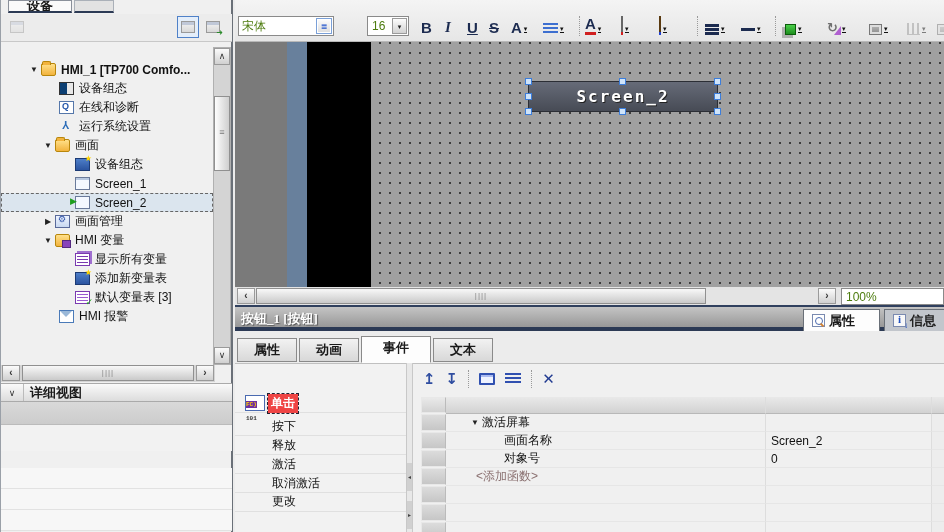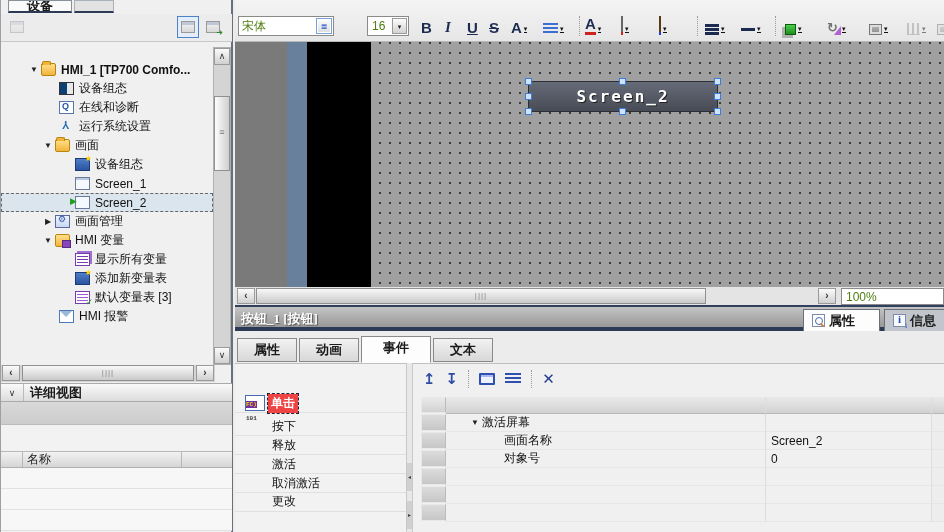--- a/index.html
+++ b/index.html
@@ -245,25 +245,20 @@
       <div class="hthumb" style="left:21px; width:172px;">||||</div>
       <div class="hbtn" style="left:195px;">›</div>
     </div>
 
     <div id="details-header" class="abs">
       <span class="chev">∨</span>
       <span class="dtitle">详细视图</span>
     </div>
     <div id="details-band1" class="abs"></div>
     <div id="details-band2" class="abs"></div>
-    <div id="details-colhdr" class="abs">
-      <div class="c0"></div>
-      <div class="c1">名称</div>
-      <div class="c2"></div>
-    </div>
     <div class="drow abs" style="top:468px;"></div>
     <div class="drow abs" style="top:489px;"></div>
     <div class="drow abs" style="top:510px;"></div>
   </div>
 
   <div id="rtoolbar" class="abs">
     <div id="font-combo">
       <input value="宋体" style="">
       <span class="listbtn">≣</span>
     </div>
@@ -449,20 +444,28 @@
       <div class="frow">
         <div class="gut"></div>
         <div class="fname ind2">
             <span>对象号</span>
           </div>
         <div class="fval">0</div>
         <div class="ftail"></div>
       </div>
       <div class="frow">
         <div class="gut"></div>
+        <div class="fname ind0">
+            <span class="addfn">&lt;添加函数&gt;</span>
+          </div>
+        <div class="fval"></div>
+        <div class="ftail"></div>
+      </div>
+      <div class="frow">
+        <div class="gut"></div>
           <div class="fname"></div>
           <div class="fval"></div>
           <div class="ftail"></div>
       </div>
       <div class="frow">
         <div class="gut"></div>
           <div class="fname"></div>
           <div class="fval"></div>
           <div class="ftail"></div>
       </div>

